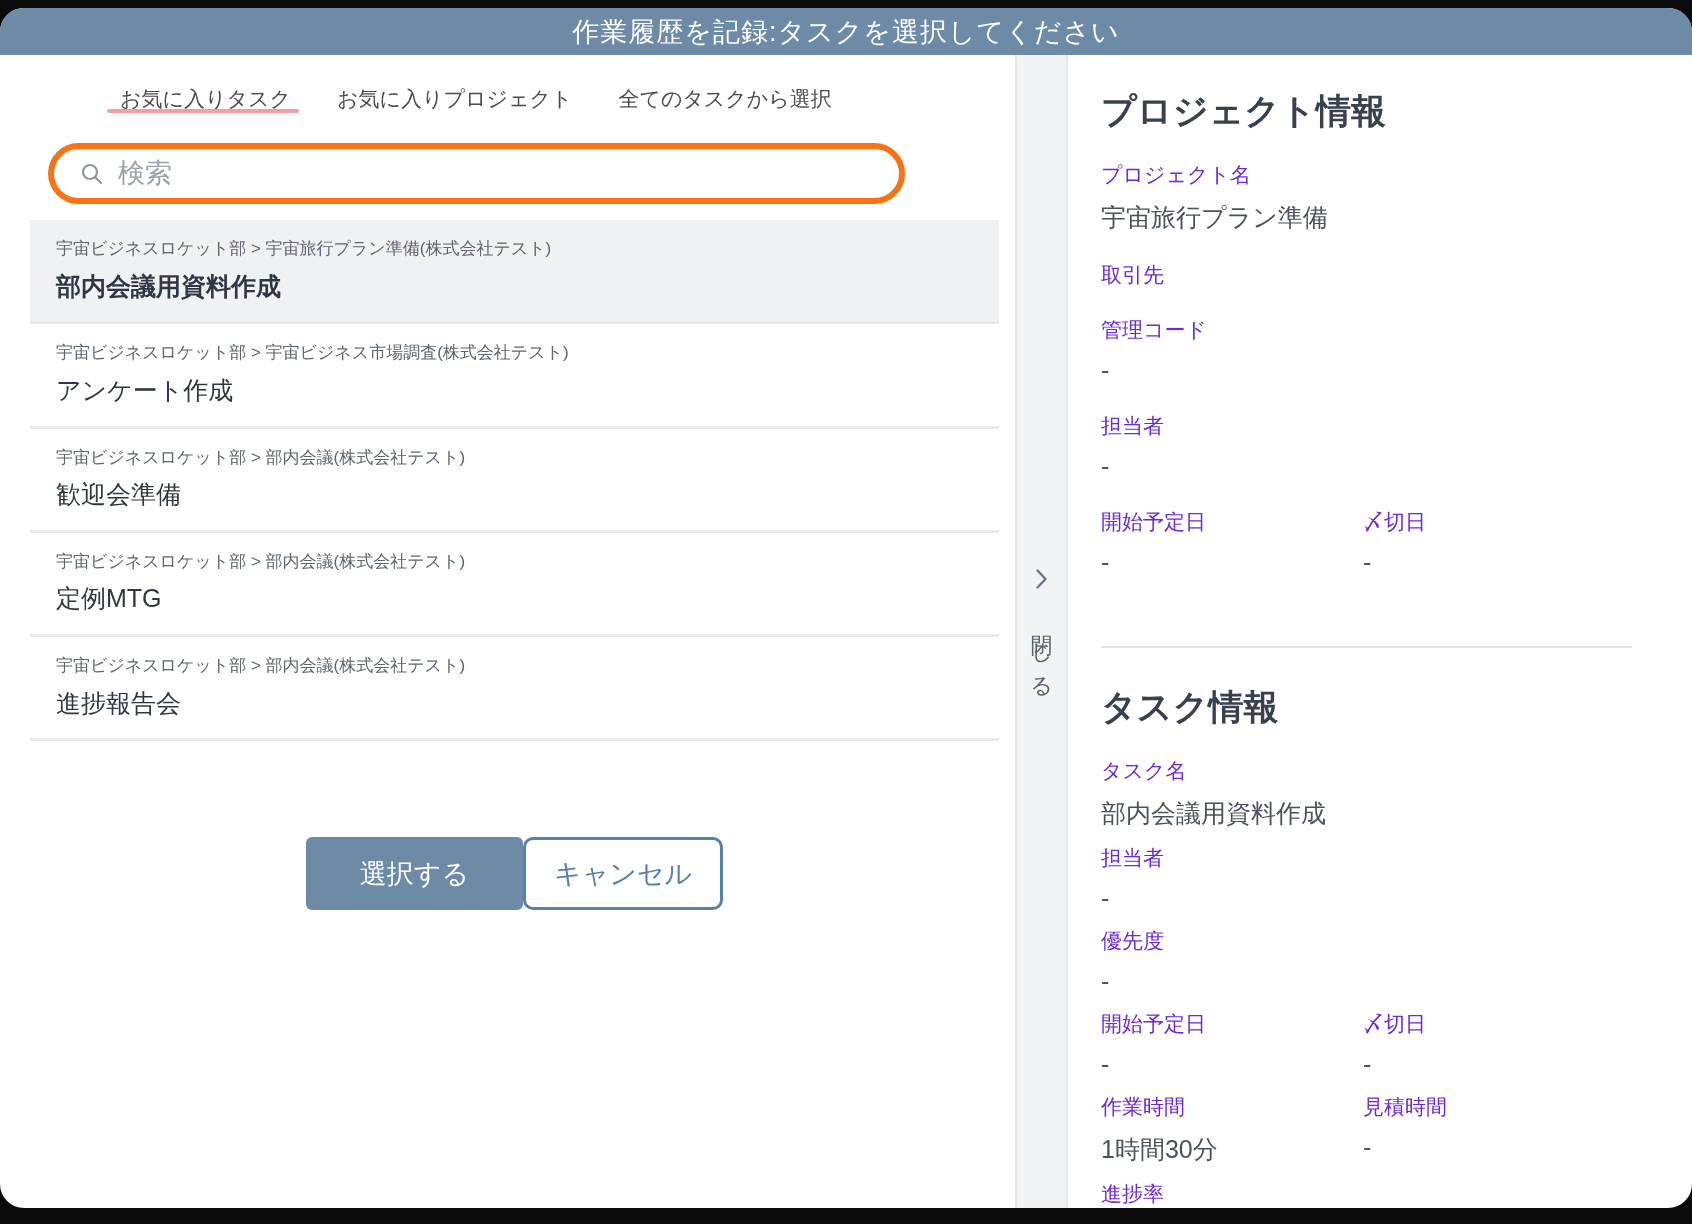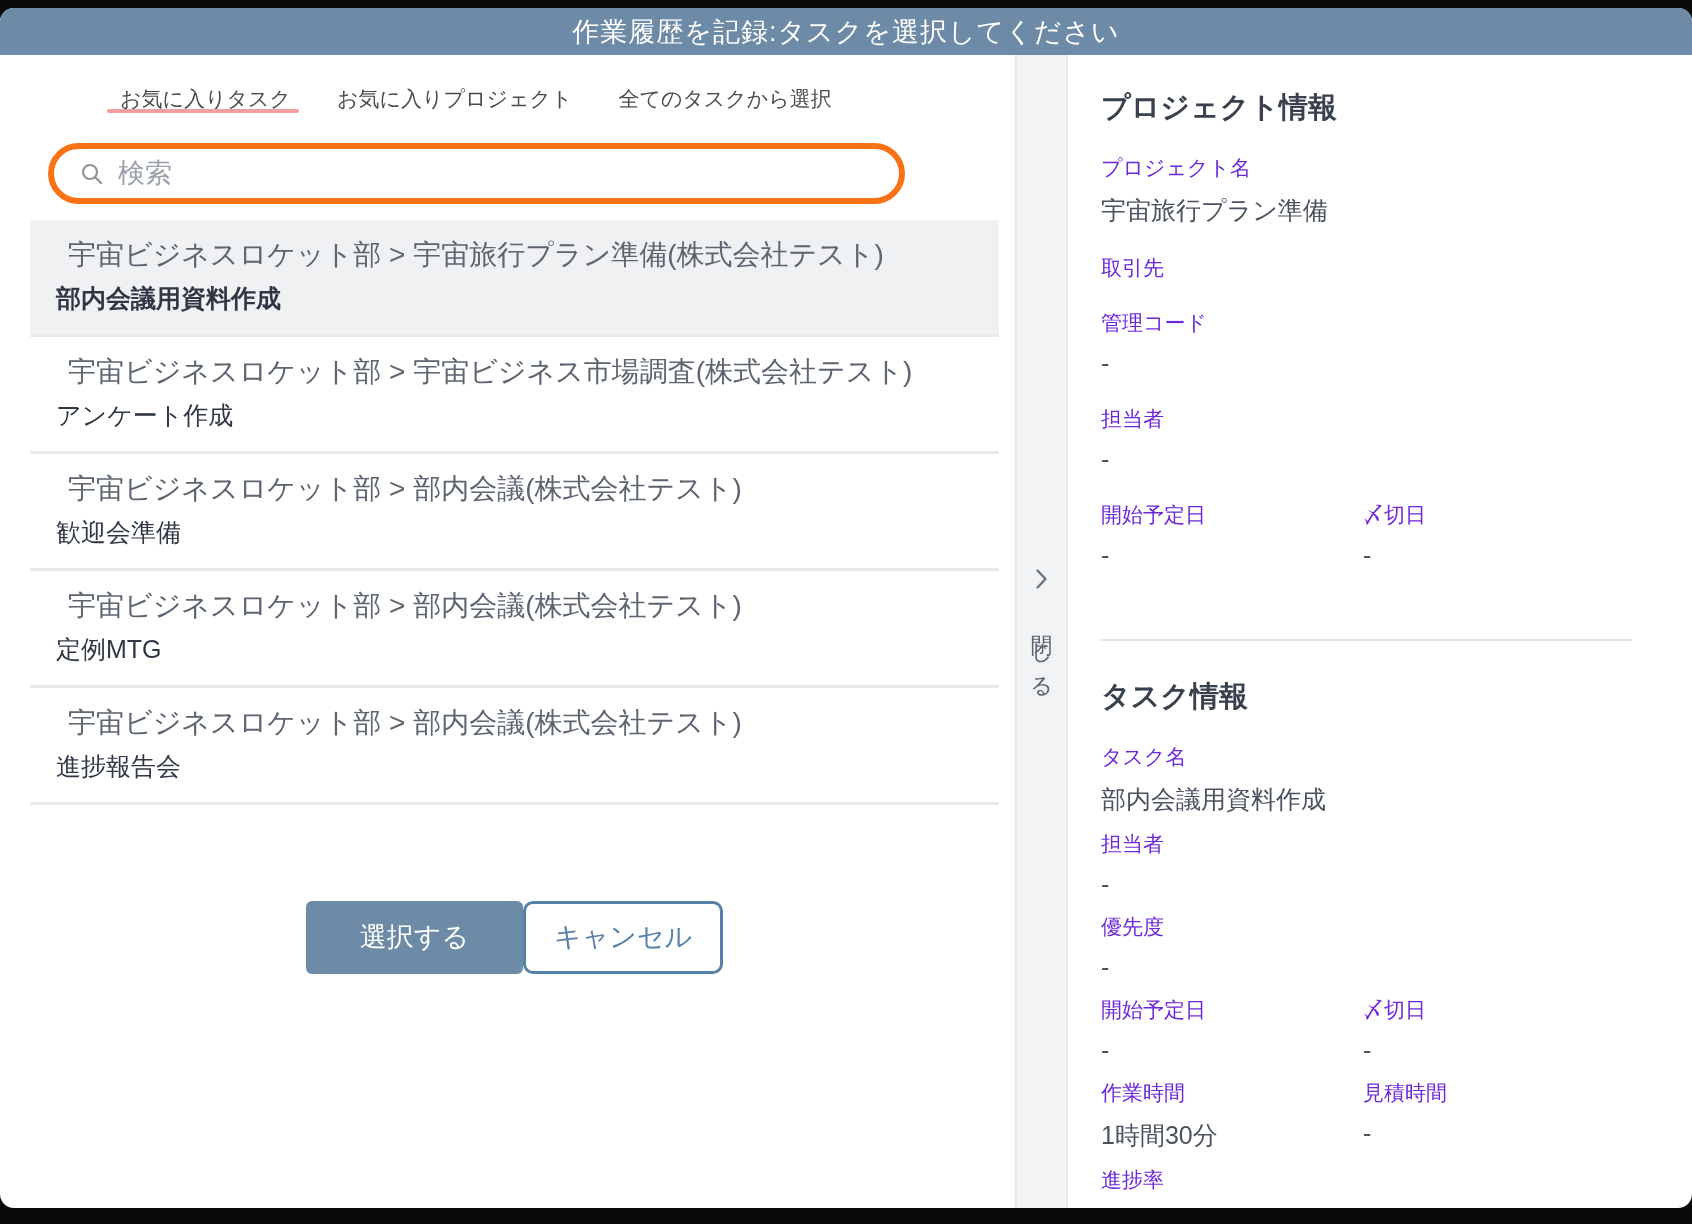--- a/index.html
+++ b/index.html
@@ -3,54 +3,54 @@
 <meta charset="utf-8">
 <style>
   :root{
     --header-blue:#6D8AA6;
     --cancel-blue:#5681A9;
     --tab-underline:#F59E9E;
   }
   html,body{margin:0;padding:0;background:#0a0a0a;}
   body{font-family:"Liberation Sans","DejaVu Sans",sans-serif;}
   .screen{position:relative;width:1692px;height:1224px;background:#0a0a0a;overflow:hidden;}
-  .app{position:absolute;top:8px;left:0;right:0;bottom:16px;background:#fff;border-radius:14px;overflow:hidden;display:flex;flex-direction:column;}
+  .app{position:absolute;top:8px;left:0;right:0;bottom:16px;background:#fff;border-radius:24px;overflow:hidden;display:flex;flex-direction:column;}
   
   .dialog-header{flex:none;height:47px;background:var(--header-blue);display:flex;align-items:center;justify-content:center;}
   .dialog-title{color:#fff;font-size:27px;letter-spacing:1px;}
   
   .body{flex:1;display:flex;min-height:0;}
   .left-panel{flex:none;width:1015px;box-sizing:border-box;padding-right:16px;}
   
   .tabs{margin:30px 0 0 120px;display:flex;gap:46px;align-items:flex-end;}
   .tab{position:relative;font-size:21px;color:#4b4b4b;font-weight:500;padding-bottom:0;cursor:pointer;white-space:nowrap;}
   .tab.active::after{content:"";position:absolute;left:-13px;right:-8px;bottom:0;height:4px;background:var(--tab-underline);border-radius:2px;}
   
   .search-wrap{margin:30px 0 0 48px;width:857px;height:61px;box-sizing:border-box;border:6px solid #f97316;border-radius:31px;display:flex;align-items:center;padding:0 22px 0 26px;gap:13px;background:#fff;}
   .search-wrap svg{flex:none;}
   .search-input{flex:1;border:none;outline:none;font-size:27px;color:#333;background:transparent;font-family:inherit;}
   .search-input::placeholder{color:#9aa1ab;}
   
   .task-list{margin:16px 0 0 30px;width:969px;}
   .task-row{padding:19px 20px 21px 26px;border-bottom:3px solid #e8e9eb;cursor:pointer;}
   .task-row.selected{background:#f0f1f3;}
-  .task-breadcrumb{font-size:28px;line-height:1.15;color:#5d6571;margin-left:12px;}
+  .task-breadcrumb{font-size:17px;line-height:1.15;color:#5d6571;}
   .task-title{font-size:25px;line-height:1.15;color:#2f3744;margin-top:13px;}
   .task-row.selected .task-title{font-weight:700;}
   
   .actions{margin:96px 0 0 30px;width:969px;display:flex;justify-content:center;}
   .btn{font-family:inherit;font-size:27px;height:73px;display:flex;align-items:center;justify-content:center;cursor:pointer;box-sizing:border-box;}
   .btn-primary{background:var(--header-blue);color:#fff;border:none;border-radius:6px;padding:0 54px;}
   .btn-secondary{background:#fff;color:var(--cancel-blue);border:3px solid var(--cancel-blue);border-radius:10px;padding:0 28px;}
   
   .collapse-strip{flex:none;width:53px;box-sizing:border-box;background:#f2f3f5;border-left:2px solid #e4e6e9;border-right:2px solid #e4e6e9;display:flex;flex-direction:column;align-items:center;justify-content:center;gap:28px;cursor:pointer;}
   .collapse-label{writing-mode:vertical-rl;text-orientation:upright;font-size:22px;color:#59626f;letter-spacing:9px;}
   
   .right-panel{flex:1;min-width:0;box-sizing:border-box;padding:33px 60px 0 33px;overflow:hidden;}
-  .section-heading{font-size:29px;font-weight:700;color:#39414e;margin:0 0 26px 0;}
+  .section-heading{font-size:35px;font-weight:700;color:#39414e;margin:0 0 26px 0;}
   .field{margin-bottom:20px;}
   .field-label{font-size:21px;color:#6d28d9;margin-bottom:12px;}
   .field-value{font-size:25px;color:#4b525f;}
   .proj .field{margin-bottom:27px;}
   .task .field{margin-bottom:14px;}
   .two-col{display:grid;grid-template-columns:262px 1fr;}
   .divider-line{height:2px;background:#e2e4e8;margin:42px 0 36px;}
 </style>
 </head>
 <body>

